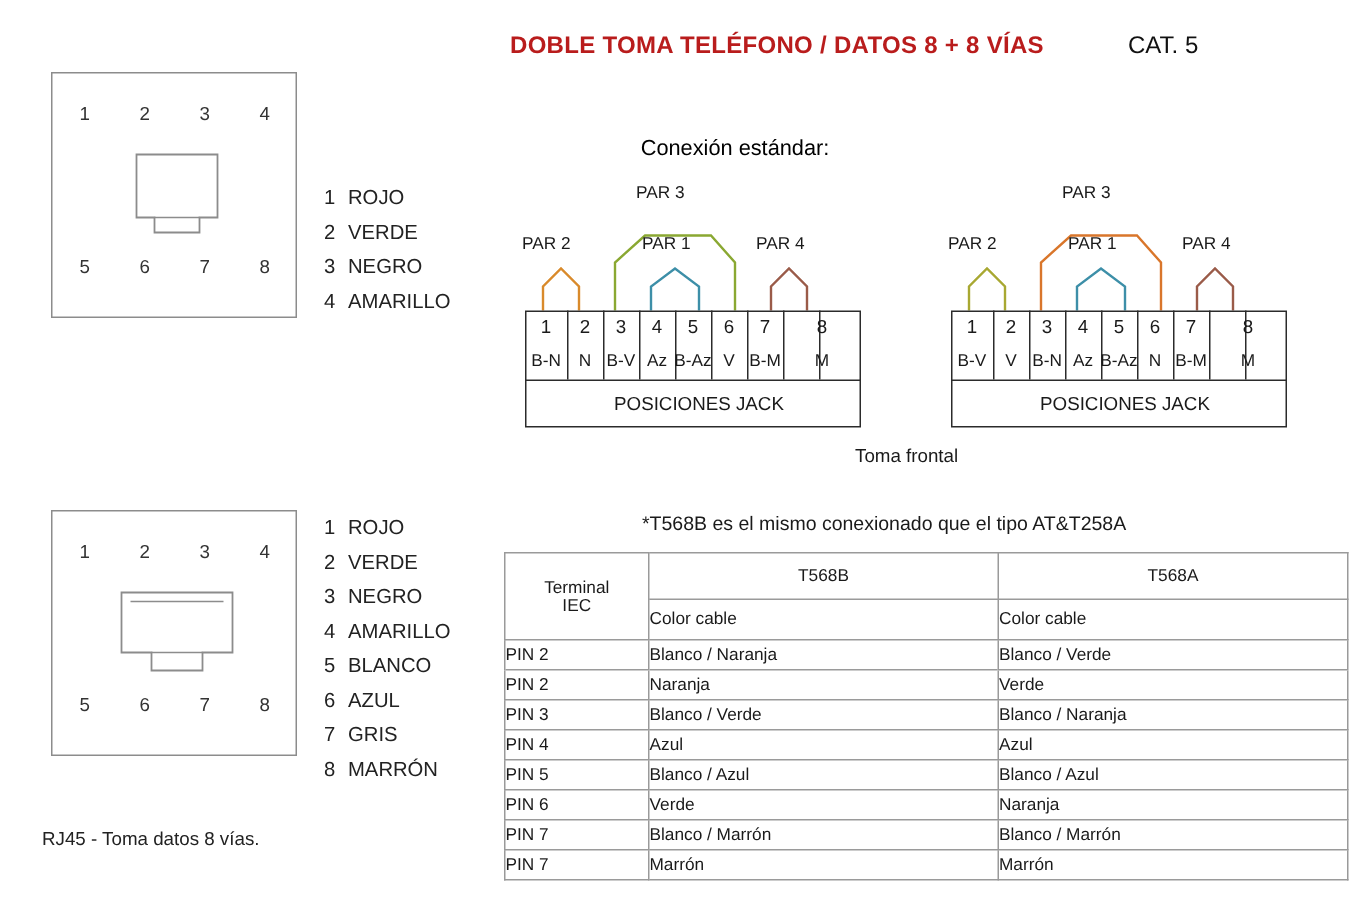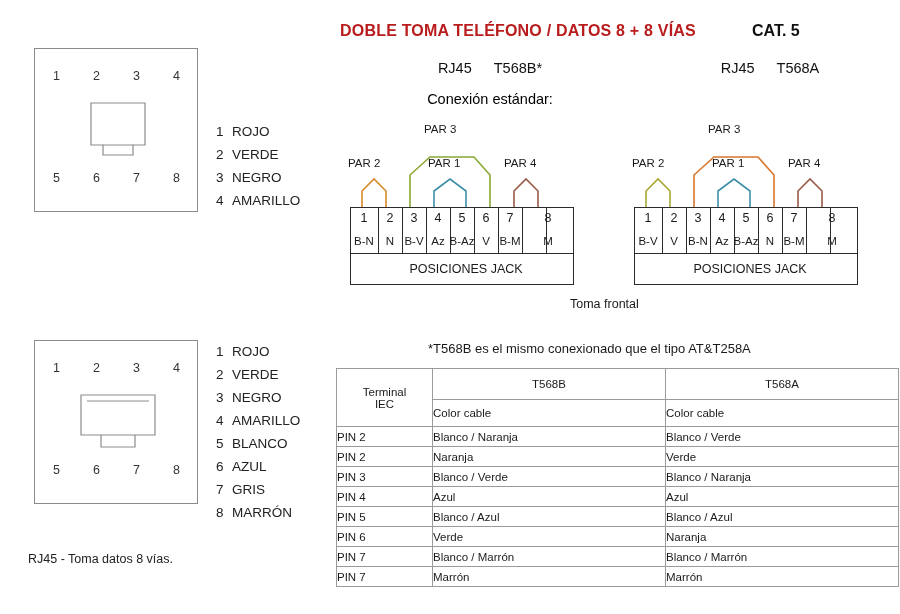--- a/index.html
+++ b/index.html
@@ -50,21 +50,21 @@
 
   
   .title-main {
     font-size: 16px;
     font-weight: bold;
     color: #b91c1c;
     letter-spacing: .2px;
   }
   .cat-label {
     font-size: 16px;
-    font-weight: bold;
+    font-weight: normal;
     color: #111;
   }
   .sub-head {
     font-size: 14.5px;
     color: #111;
     text-align: center;
   }
   .sub-head .sp { display: inline-block; width: 22px; }
   .conn-head {
     font-size: 14.5px;
@@ -197,23 +197,20 @@
     <div class="legend-row"><span class="legend-idx">1</span><span>ROJO</span></div>
     <div class="legend-row"><span class="legend-idx">2</span><span>VERDE</span></div>
     <div class="legend-row"><span class="legend-idx">3</span><span>NEGRO</span></div>
     <div class="legend-row"><span class="legend-idx">4</span><span>AMARILLO</span></div>
     <div class="legend-row"><span class="legend-idx">5</span><span>BLANCO</span></div>
     <div class="legend-row"><span class="legend-idx">6</span><span>AZUL</span></div>
     <div class="legend-row"><span class="legend-idx">7</span><span>GRIS</span></div>
     <div class="legend-row"><span class="legend-idx">8</span><span>MARRÓN</span></div>
   </div>
 
-  <div class="abs sub-head" style="left:370px; top:60px; width:240px;">
-    <span>RJ45</span><span class="sp"></span><span>T568B*</span>
-  </div>
   <div class="abs conn-head" style="left:370px; top:91px; width:240px;">Conexión estándar:</div>
 
   <div class="jackdiag" style="left:346px; top:145px; width:240px; height:140px;">
 
     <svg class="abs" style="left:0; top:0;" width="240" height="72">
 
       <path d="M16,62 L16,46 L28,34 L40,46 L40,62" fill="none" stroke="#d98a2b" stroke-width="1.6"></path>
 
       <path d="M64,62 L64,30 L84,12 L128,12 L144,30 L144,62" fill="none" stroke="#8aa832" stroke-width="1.6"></path>
 
@@ -254,23 +251,20 @@
     <span class="pin-code" style="left:50px;  top:90px; width:36px;">B-V</span>
     <span class="pin-code" style="left:80px;  top:90px; width:24px;">Az</span>
     <span class="pin-code" style="left:98px;  top:90px; width:36px;">B-Az</span>
     <span class="pin-code" style="left:128px; top:90px; width:24px;">V</span>
     <span class="pin-code" style="left:146px; top:90px; width:36px;">B-M</span>
     <span class="pin-code" style="left:176px; top:90px; width:52px;">M</span>
 
     <span class="jack-caption" style="left:0; top:117px;">POSICIONES JACK</span>
   </div>
 
-  <div class="abs sub-head" style="left:650px; top:60px; width:240px;">
-    <span>RJ45</span><span class="sp"></span><span>T568A</span>
-  </div>
 
   <div class="jackdiag" style="left:630px; top:145px; width:240px; height:140px;">
     <svg class="abs" style="left:0; top:0;" width="240" height="72">
       <path d="M16,62 L16,46 L28,34 L40,46 L40,62" fill="none" stroke="#a8a832" stroke-width="1.6"></path>
       <path d="M64,62 L64,30 L84,12 L128,12 L144,30 L144,62" fill="none" stroke="#d9762b" stroke-width="1.6"></path>
       <path d="M88,62 L88,46 L104,34 L120,46 L120,62" fill="none" stroke="#3d8fa8" stroke-width="1.6"></path>
       <path d="M168,62 L168,46 L180,34 L192,46 L192,62" fill="none" stroke="#9a5b49" stroke-width="1.6"></path>
     </svg>
 
     <span class="pair-label" style="left:2px; top:12px;">PAR 2</span>

